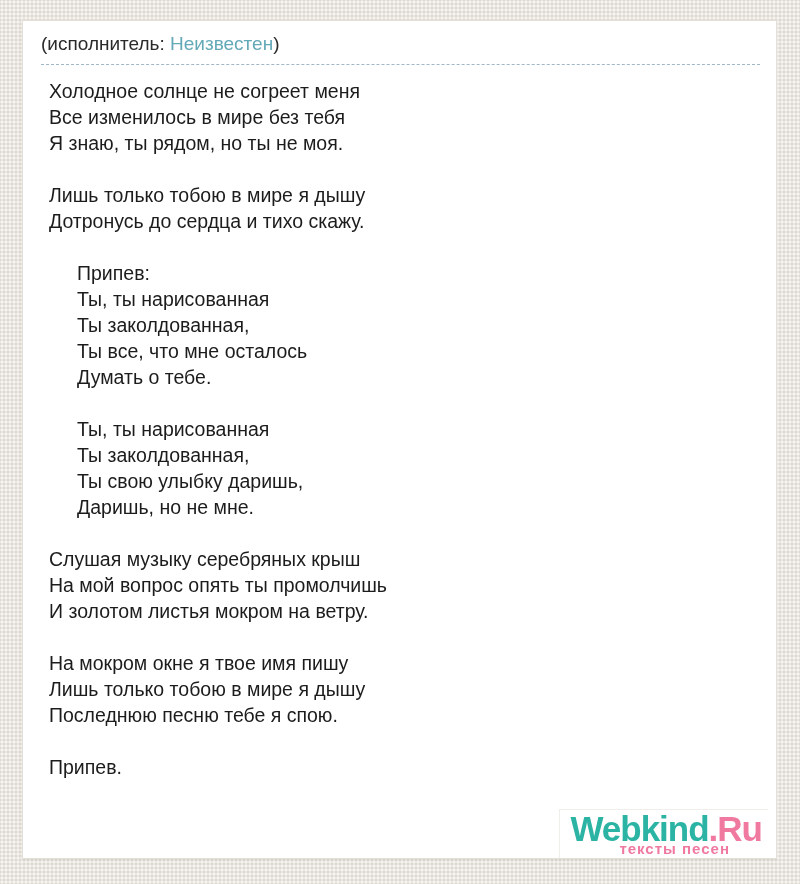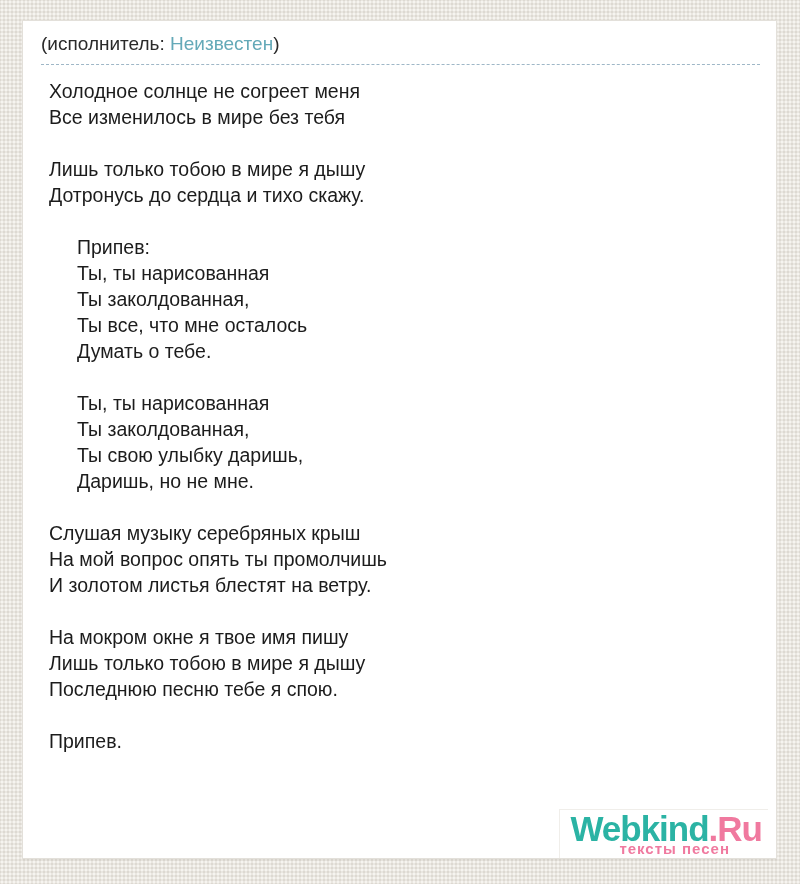--- a/index.html
+++ b/index.html
@@ -97,20 +97,21 @@
 
 <div class="card">
 
 
   <div class="artist"><span>(исполнитель: </span><a class="artist-link">Неизвестен</a><span>)</span></div>
 
   <div class="lyrics" id="lyrics">
       <div class="stanza">
         <div class="line">Холодное солнце не согреет меня</div>
         <div class="line">Все изменилось в мире без тебя</div>
+        <div class="line">Я знаю, ты рядом, но ты не моя.</div>
       </div>
       <div class="stanza">
         <div class="line">Лишь только тобою в мире я дышу</div>
         <div class="line">Дотронусь до сердца и тихо скажу.</div>
       </div>
       <div class="stanza indent">
         <div class="line">Припев:</div>
         <div class="line">Ты, ты нарисованная</div>
         <div class="line">Ты заколдованная,</div>
         <div class="line">Ты все, что мне осталось</div>
@@ -118,21 +119,21 @@
       </div>
       <div class="stanza indent">
         <div class="line">Ты, ты нарисованная</div>
         <div class="line">Ты заколдованная,</div>
         <div class="line">Ты свою улыбку даришь,</div>
         <div class="line">Даришь, но не мне.</div>
       </div>
       <div class="stanza">
         <div class="line">Слушая музыку серебряных крыш</div>
         <div class="line">На мой вопрос опять ты промолчишь</div>
-        <div class="line">И золотом листья блестят на ветру.</div>
+        <div class="line">И золотом листья мокром на ветру.</div>
       </div>
       <div class="stanza">
         <div class="line">На мокром окне я твое имя пишу</div>
         <div class="line">Лишь только тобою в мире я дышу</div>
         <div class="line">Последнюю песню тебе я спою.</div>
       </div>
       <div class="stanza">
         <div class="line">Припев.</div>
       </div>
     </div>

